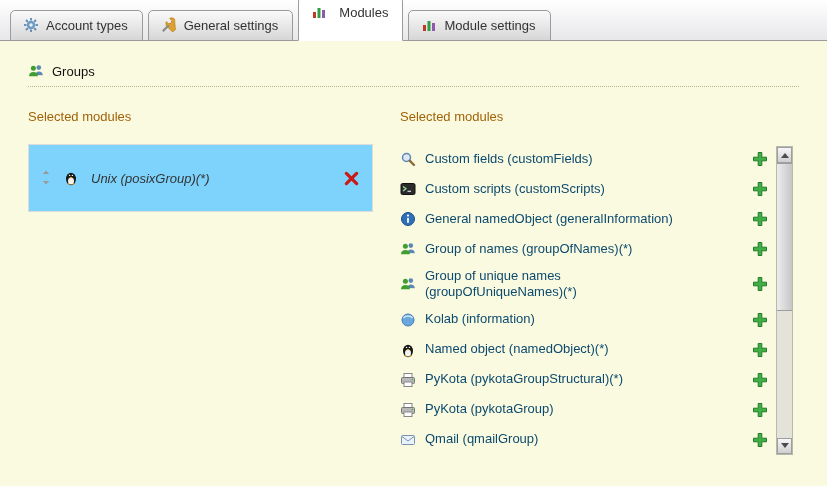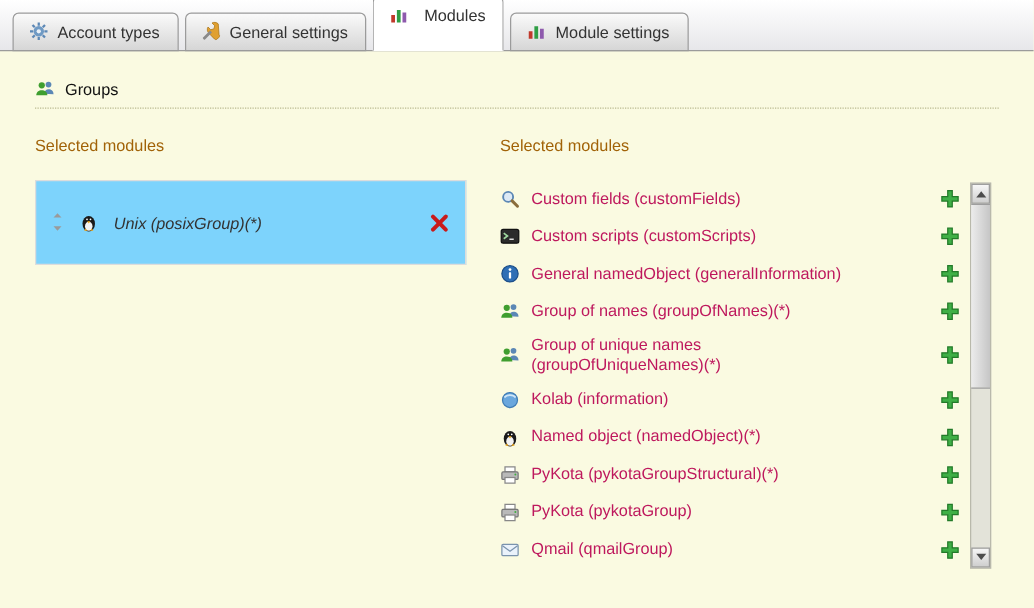--- a/index.html
+++ b/index.html
@@ -63,21 +63,21 @@
     font-style: italic;
   }
   .selected-row .label { flex: 1; color: #333; }
 
   
   .avail-wrap { position: relative; padding-right: 30px; min-height: 302px; }
   .avail-row {
     display: flex; align-items: center; gap: 9px;
     padding: 4px 0; min-height: 30px;
   }
-  .avail-row .label { width: 272px; color: #be185d; line-height: 1.25; }
+  .avail-row .label { width: 272px; color: #0c4a6e; line-height: 1.25; }
   .icon16 { display: inline-flex; width: 16px; height: 16px; flex: none; }
   .add-btn, .del-btn {
     display: inline-flex; width: 18px; height: 18px;
     align-items: center; justify-content: center;
     background: none; border: none; padding: 0; cursor: pointer; flex: none;
   }
   .avail-row .add-btn { margin-left: auto; }
 
   
   .scrollbar {

